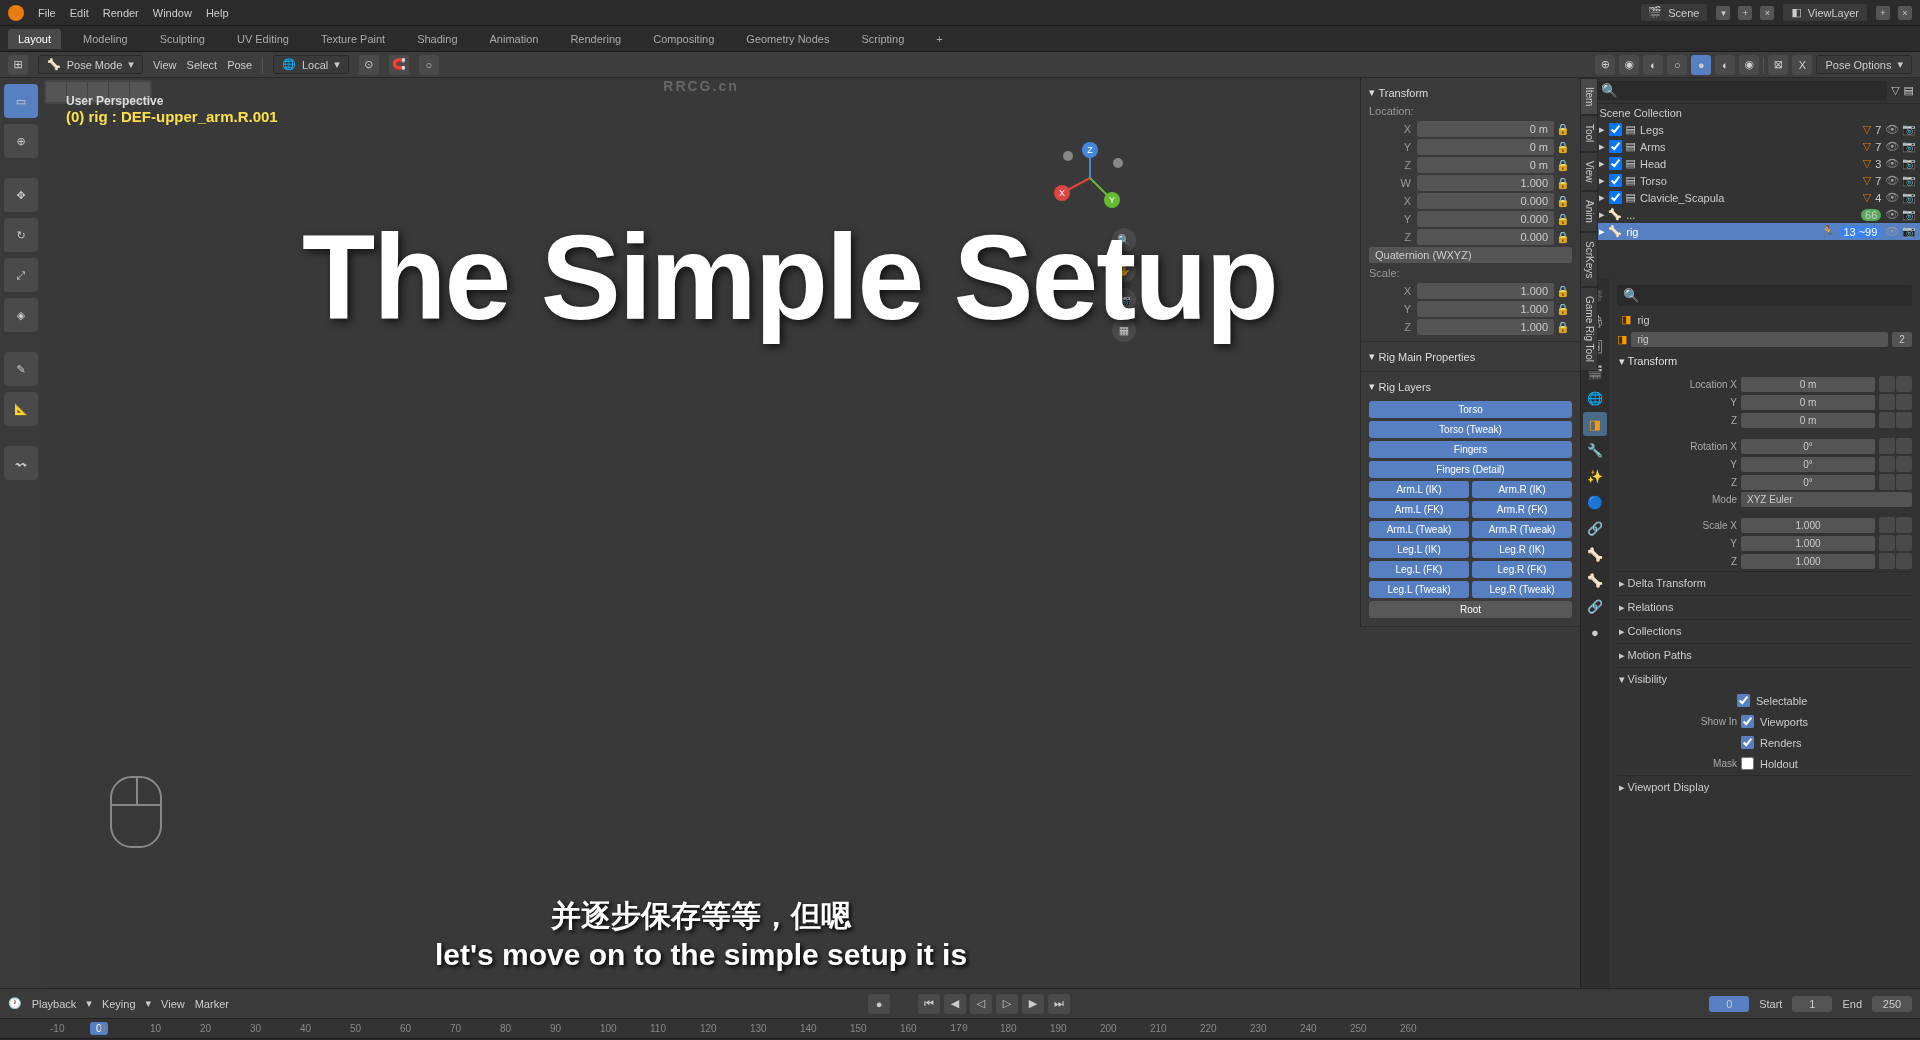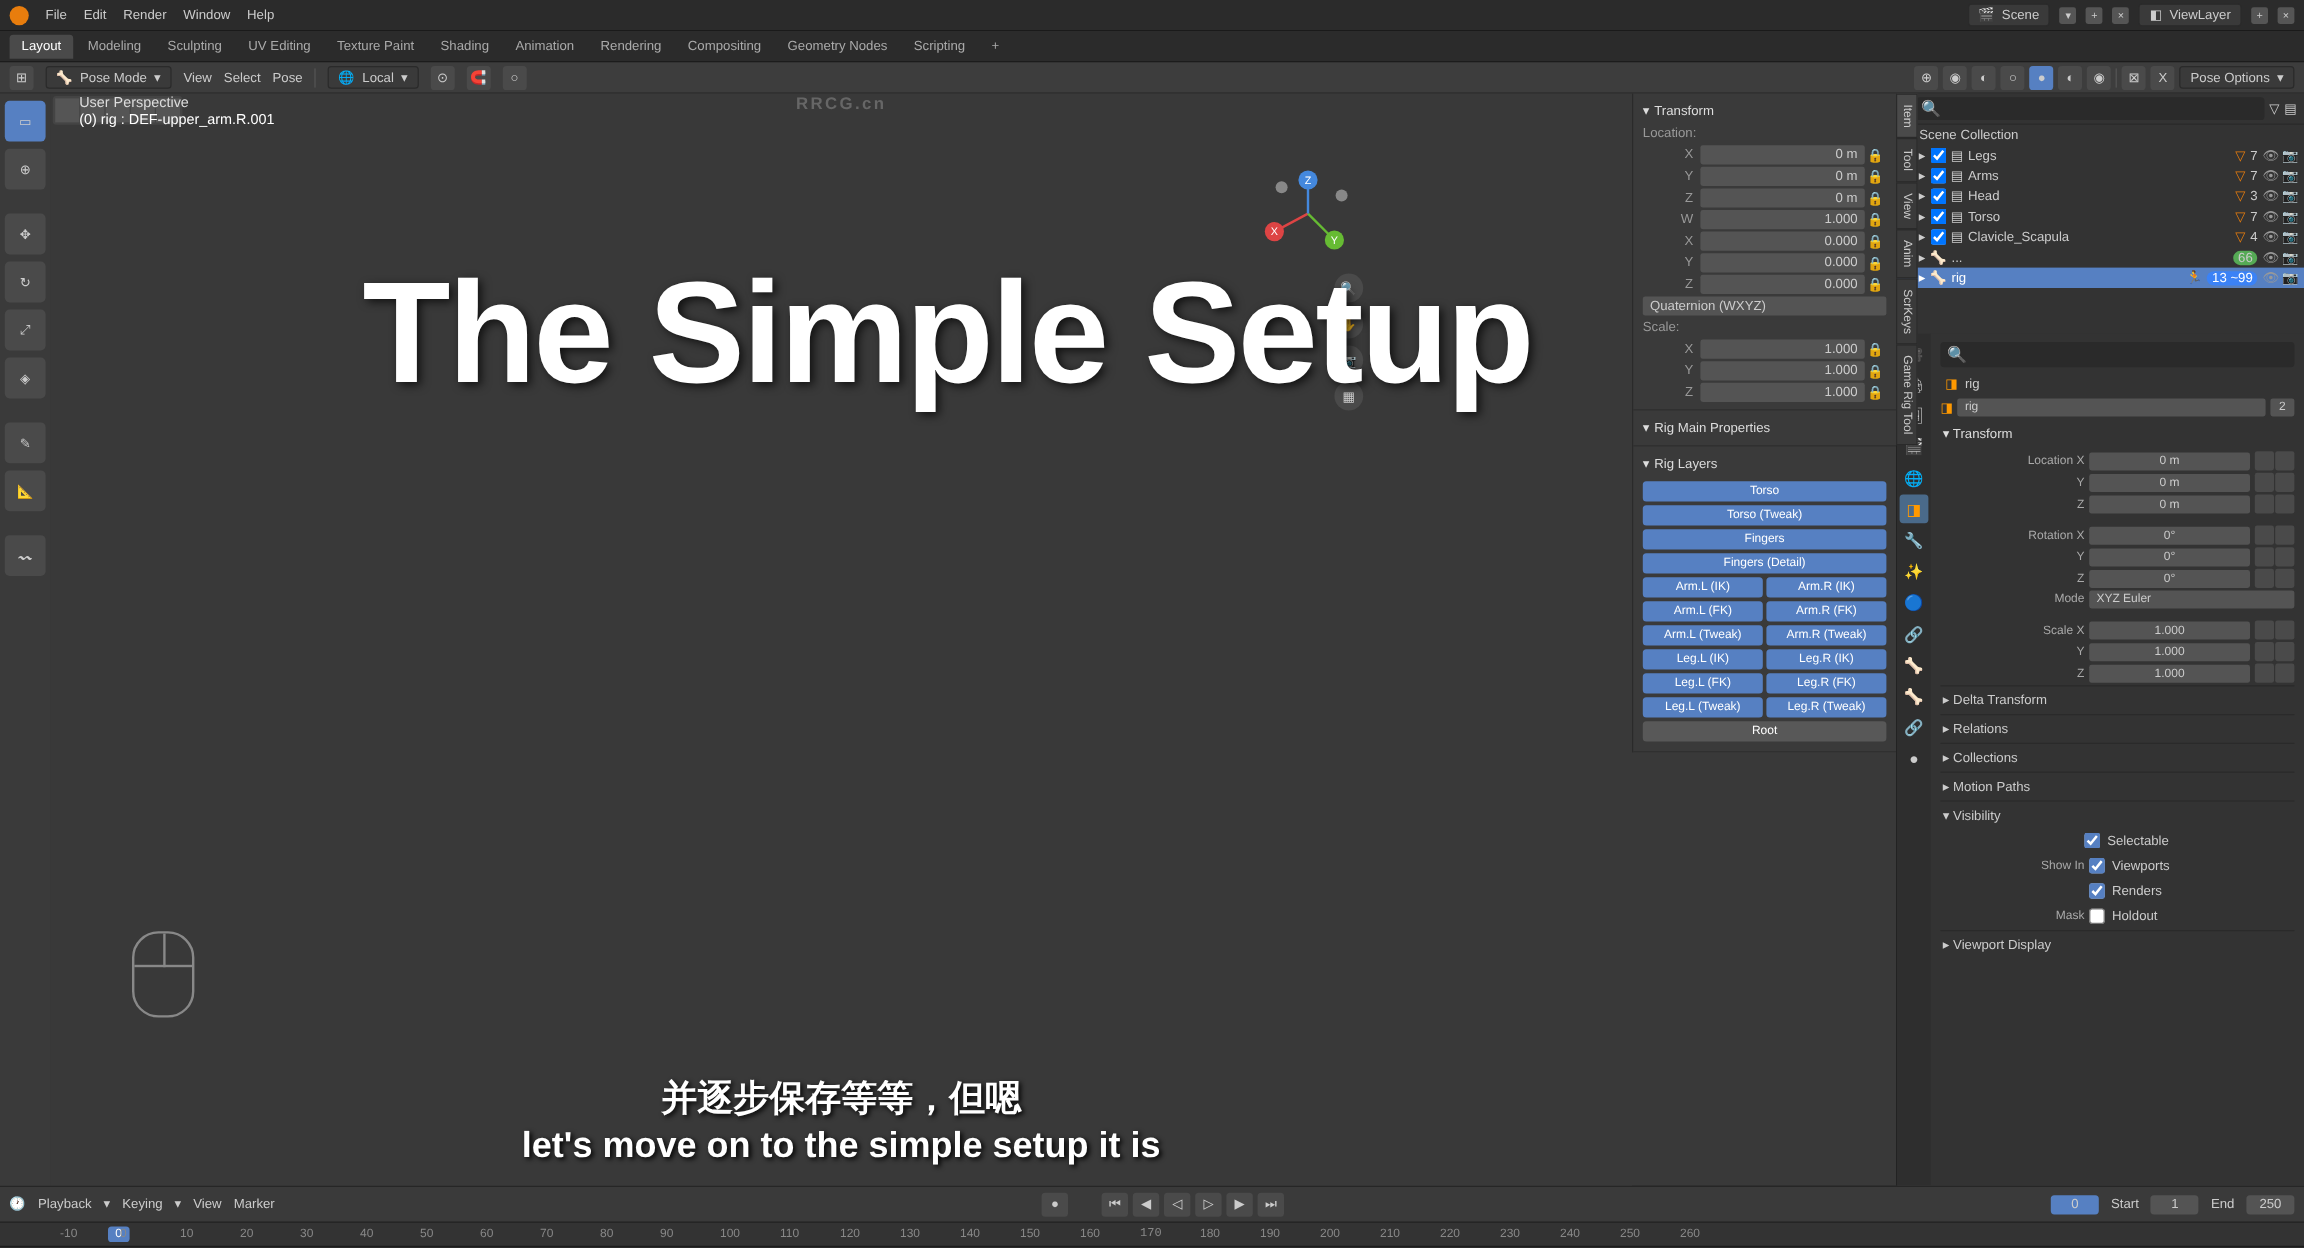--- a/index.html
+++ b/index.html
@@ -5,39 +5,39 @@
 * { margin:0; padding:0; box-sizing:border-box; font-family:Arial,sans-serif; }
 body { background:#393939; color:#ccc; font-size:11px; overflow:hidden; width:1920px; height:1040px; position:relative; }
 
 
 .menubar { height:26px; background:#2b2b2b; display:flex; align-items:center; padding:0 8px; gap:14px; border-bottom:1px solid #1a1a1a; }
 .menubar .logo { width:16px; height:16px; border-radius:50%; background:#e87d0d; }
 .menubar span { cursor:pointer; }
 .menubar .right { margin-left:auto; display:flex; gap:8px; align-items:center; }
 .dropdown { background:#3a3a3a; border:1px solid #2a2a2a; padding:2px 8px; border-radius:3px; display:flex; align-items:center; gap:6px; }
 
-.tabbar { height:26px; background:#2b2b2b; display:flex; align-items:center; padding:0 8px; gap:2px; border-bottom:1px solid #1a1a1a; }
+.tabbar { height:26px; background:#2b2b2b; display:flex; align-items:center; padding:0 8px; gap:12px; border-bottom:1px solid #1a1a1a; }
 .tabbar .tab { padding:4px 10px; color:#aaa; cursor:pointer; }
 .tabbar .tab.active { background:#4a4a4a; border-radius:3px 3px 0 0; color:#fff; }
 
 .toolbar { height:26px; background:#3d3d3d; display:flex; align-items:center; padding:0 8px; gap:10px; border-bottom:1px solid #2a2a2a; }
 .toolbar .sep { width:1px; height:16px; background:#555; }
 .toolbar .iconbtn { width:20px; height:20px; background:#4a4a4a; border-radius:3px; display:flex; align-items:center; justify-content:center; }
 .toolbar .right { margin-left:auto; display:flex; gap:4px; align-items:center; }
 
 
 .main { display:flex; height:calc(1040px - 26px*3 - 30px - 22px); }
 .leftcol { width:42px; background:#3a3a3a; display:flex; flex-direction:column; padding:6px 4px; gap:6px; }
 .leftcol .tool { width:34px; height:34px; background:#4a4a4a; border-radius:4px; display:flex; align-items:center; justify-content:center; }
 .leftcol .tool.active { background:#5680c2; }
 
 .viewport { flex:1; background:#393939; position:relative; overflow:hidden; }
-.vp-header { position:absolute; top:0; left:24px; color:#ddd; }
+.vp-header { position:absolute; top:16px; left:24px; color:#ddd;font-weight:bold; }
 .vp-header .persp { font-size:12px; }
-.vp-header .obj { font-size:12px; color:#ffffff; }
+.vp-header .obj { font-size:15px; color:#fde047; }
 .selectmodes { position:absolute; top:2px; left:2px; display:flex; gap:1px; background:#444; padding:2px; border-radius:3px; }
 .selectmodes div { width:20px; height:20px; background:#555; }
 .gizmo { position:absolute; top:60px; right:230px; width:80px; height:80px; }
 .navcol { position:absolute; top:150px; right:224px; display:flex; flex-direction:column; gap:6px; }
 .navcol .nb { width:24px; height:24px; background:#4a4a4a; border-radius:50%; display:flex; align-items:center; justify-content:center; }
 .bigtitle { position:absolute; top:130px; left:260px; font-size:120px; font-weight:bold; color:#fff; text-shadow:3px 3px 8px rgba(0,0,0,0.7); white-space:nowrap; letter-spacing:-2px; }
 .subtitles { position:absolute; bottom:14px; left:50%; transform:translateX(-50%); text-align:center; font-size:30px; font-weight:bold; color:#fff; text-shadow:2px 2px 4px #000; line-height:1.3; }
 .mouse-ind { position:absolute; bottom:140px; left:68px; width:52px; height:72px; border:2px solid #888; border-radius:22px; }
 .mouse-ind::before { content:""; position:absolute; top:0; left:50%; width:2px; height:28px; background:#888; }
 .mouse-ind::after { content:""; position:absolute; top:26px; left:0; right:0; height:2px; background:#888; }

